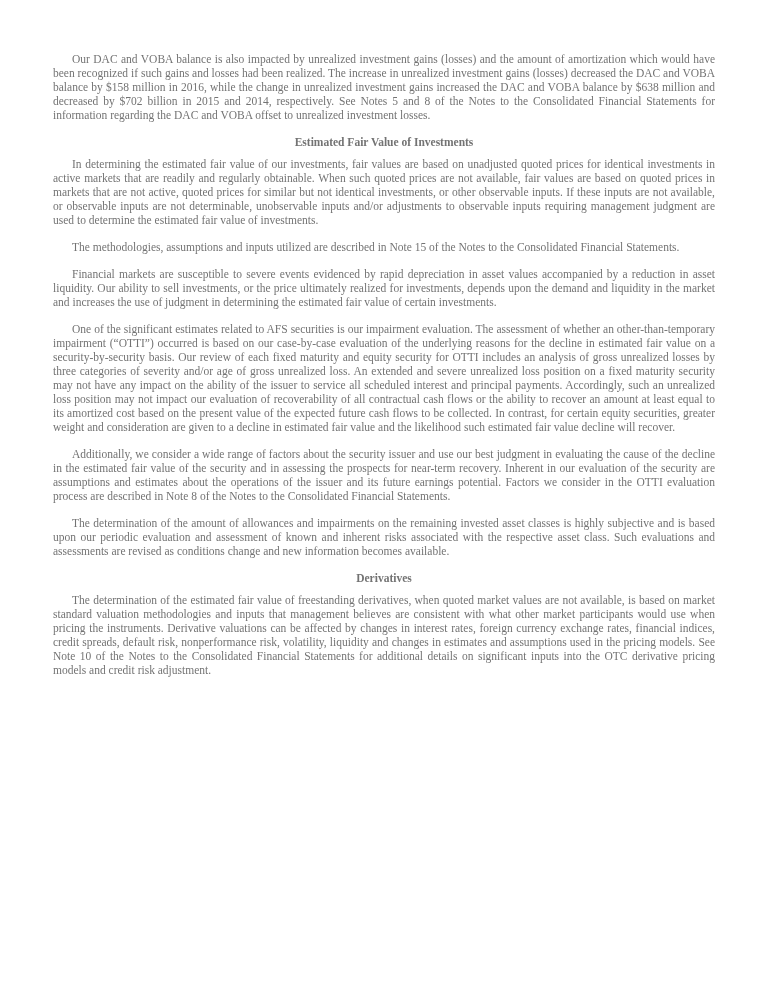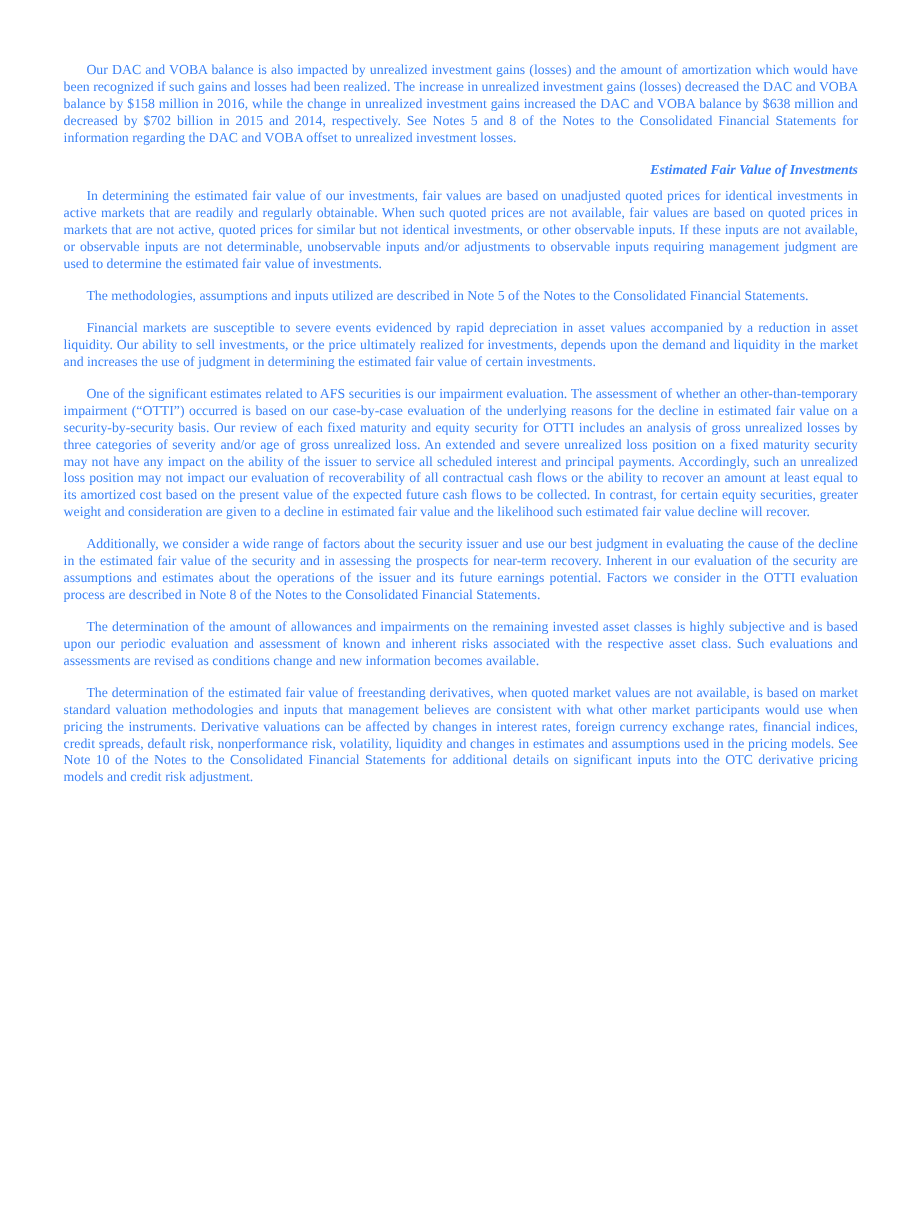--- a/index.html
+++ b/index.html
@@ -6,43 +6,42 @@
     margin: 0;
     padding: 0;
     background: #ffffff;
   }
   .page {
     position: relative;
     width: 768px;
     height: 892px;
     background: #ffffff;
     font-family: "Liberation Serif", "DejaVu Serif", serif;
-    color: #3b82f6;
+    color: #737373;
     overflow: hidden;
   }
   .content {
     position: absolute;
     top: 52px;
     left: 53px;
     right: 53px;
   }
   .para {
     margin: 0 0 13px 0;
     font-size: 11.5px;
     line-height: 14px;
     text-align: justify;
     text-indent: 19px;
   }
   .heading {
     margin: 4px 0 8px 0;
     font-size: 11.5px;
     line-height: 14px;
     font-weight: bold;
-    font-style: italic;
-    text-align: right;
+    text-align: center;
   }
   .footer {
     position: absolute;
     top: 948px;
     left: 0;
     width: 100%;
     text-align: center;
     font-size: 11.5px;
     line-height: 14px;
   }
@@ -52,31 +51,32 @@
 
 <div class="page">
   <div class="content">
 
     <p class="para">Our DAC and VOBA balance is also impacted by unrealized investment gains (losses) and the amount of amortization which would have been recognized if such gains and losses had been realized. The increase in unrealized investment gains (losses) decreased the DAC and VOBA balance by $158 million in 2016, while the change in unrealized investment gains increased the DAC and VOBA balance by $638 million and decreased by $702 billion in 2015 and 2014, respectively. See Notes 5 and 8 of the Notes to the Consolidated Financial Statements for information regarding the DAC and VOBA offset to unrealized investment losses.</p>
 
     <h3 class="heading">Estimated Fair Value of Investments</h3>
 
     <p class="para">In determining the estimated fair value of our investments, fair values are based on unadjusted quoted prices for identical investments in active markets that are readily and regularly obtainable. When such quoted prices are not available, fair values are based on quoted prices in markets that are not active, quoted prices for similar but not identical investments, or other observable inputs. If these inputs are not available, or observable inputs are not determinable, unobservable inputs and/or adjustments to observable inputs requiring management judgment are used to determine the estimated fair value of investments.</p>
 
-    <p class="para">The methodologies, assumptions and inputs utilized are described in Note 5 of the Notes to the Consolidated Financial Statements.</p>
+    <p class="para">The methodologies, assumptions and inputs utilized are described in Note 15 of the Notes to the Consolidated Financial Statements.</p>
 
     <p class="para">Financial markets are susceptible to severe events evidenced by rapid depreciation in asset values accompanied by a reduction in asset liquidity. Our ability to sell investments, or the price ultimately realized for investments, depends upon the demand and liquidity in the market and increases the use of judgment in determining the estimated fair value of certain investments.</p>
 
 
     <p class="para">One of the significant estimates related to AFS securities is our impairment evaluation. The assessment of whether an other-than-temporary impairment (“OTTI”) occurred is based on our case-by-case evaluation of the underlying reasons for the decline in estimated fair value on a security-by-security basis. Our review of each fixed maturity and equity security for OTTI includes an analysis of gross unrealized losses by three categories of severity and/or age of gross unrealized loss. An extended and severe unrealized loss position on a fixed maturity security may not have any impact on the ability of the issuer to service all scheduled interest and principal payments. Accordingly, such an unrealized loss position may not impact our evaluation of recoverability of all contractual cash flows or the ability to recover an amount at least equal to its amortized cost based on the present value of the expected future cash flows to be collected. In contrast, for certain equity securities, greater weight and consideration are given to a decline in estimated fair value and the likelihood such estimated fair value decline will recover.</p>
 
     <p class="para">Additionally, we consider a wide range of factors about the security issuer and use our best judgment in evaluating the cause of the decline in the estimated fair value of the security and in assessing the prospects for near-term recovery. Inherent in our evaluation of the security are assumptions and estimates about the operations of the issuer and its future earnings potential. Factors we consider in the OTTI evaluation process are described in Note 8 of the Notes to the Consolidated Financial Statements.</p>
 
     <p class="para">The determination of the amount of allowances and impairments on the remaining invested asset classes is highly subjective and is based upon our periodic evaluation and assessment of known and inherent risks associated with the respective asset class. Such evaluations and assessments are revised as conditions change and new information becomes available.</p>
 
 
+    <h3 class="heading">Derivatives</h3>
 
     <p class="para">The determination of the estimated fair value of freestanding derivatives, when quoted market values are not available, is based on market standard valuation methodologies and inputs that management believes are consistent with what other market participants would use when pricing the instruments. Derivative valuations can be affected by changes in interest rates, foreign currency exchange rates, financial indices, credit spreads, default risk, nonperformance risk, volatility, liquidity and changes in estimates and assumptions used in the pricing models. See Note 10 of the Notes to the Consolidated Financial Statements for additional details on significant inputs into the OTC derivative pricing models and credit risk adjustment.</p>
 
   </div>
 
   <div class="footer">117</div>
 </div>
 
 </body></html>

